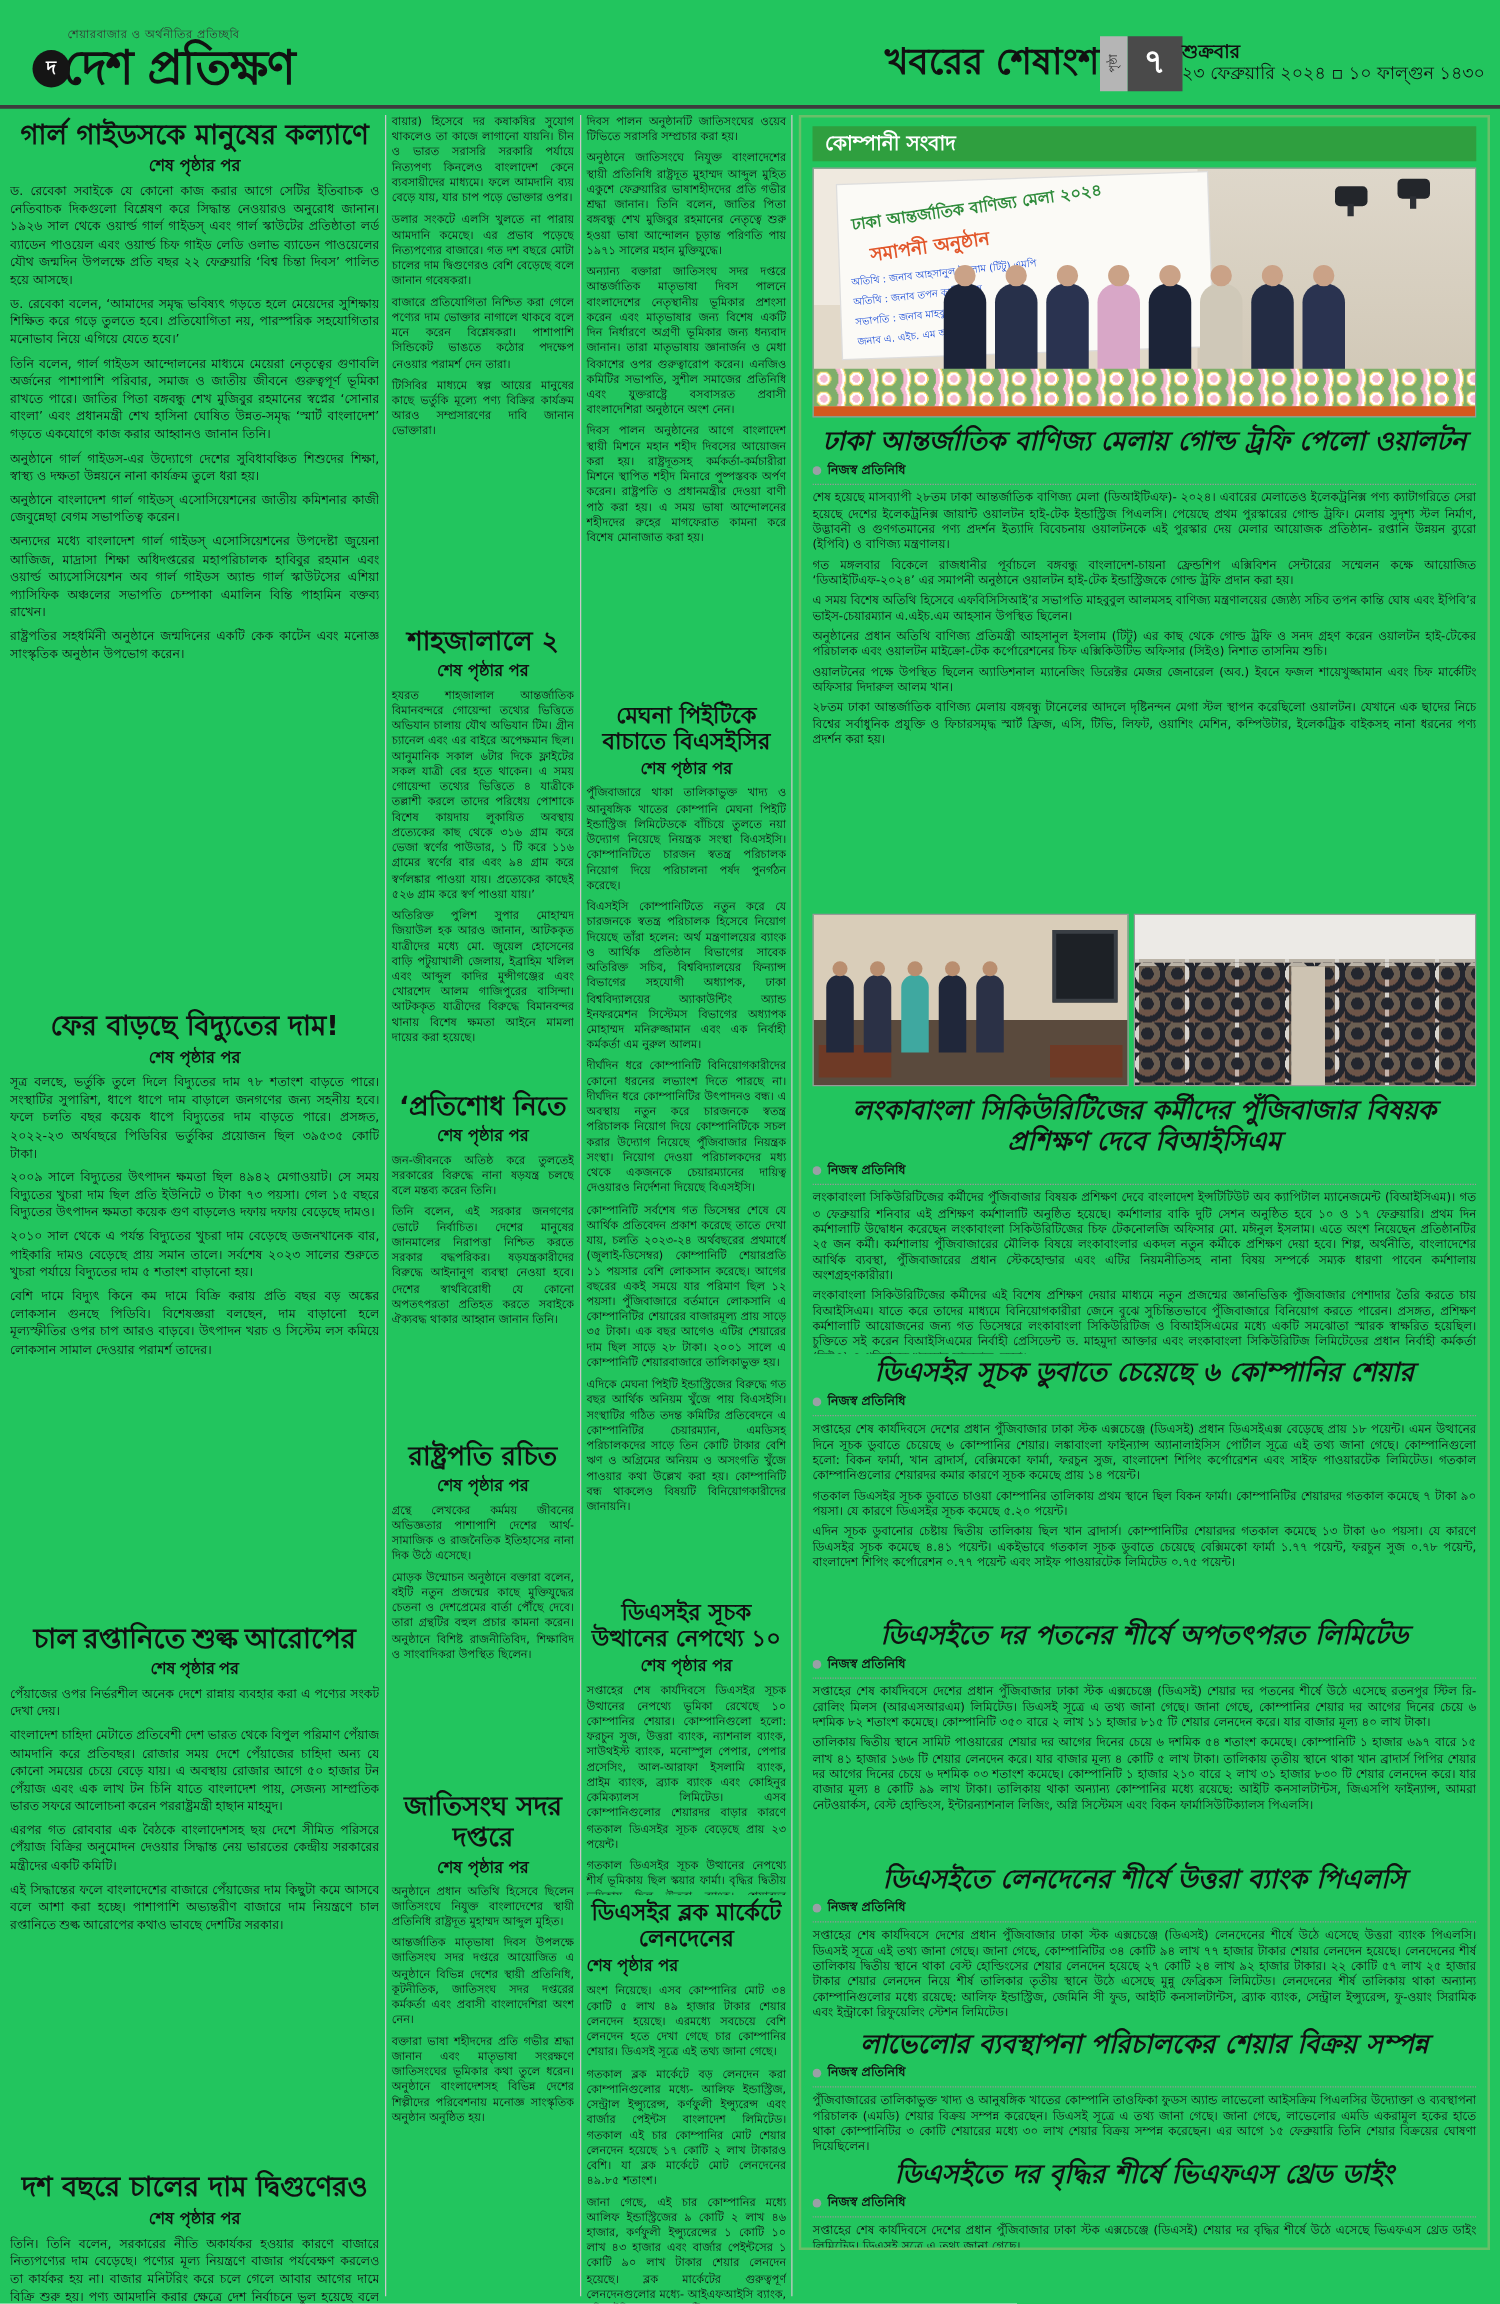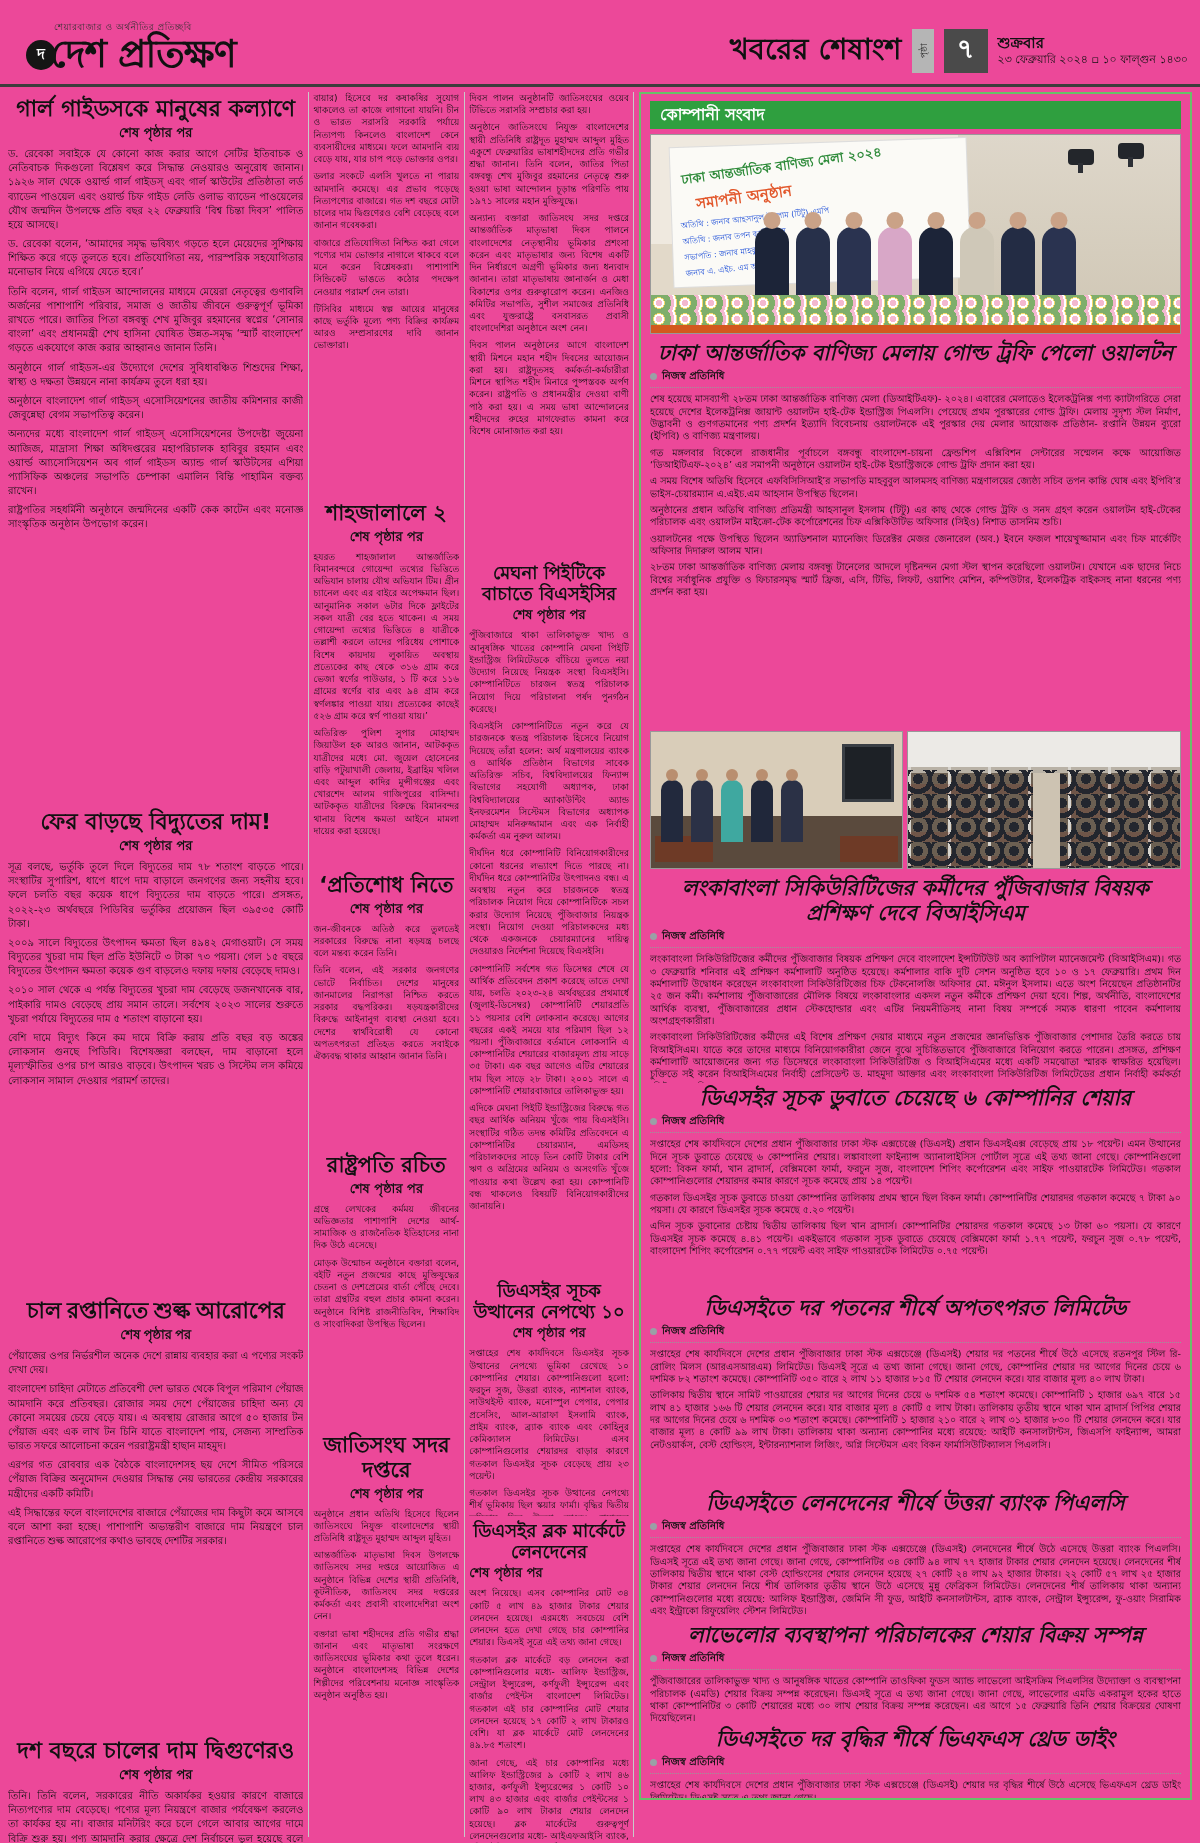--- a/index.html
+++ b/index.html
@@ -1,39 +1,39 @@
 <!DOCTYPE html>
 <html lang="bn" style="--green-border: #6abf69; --green-bar: #2f9f3f;"><head>
 <meta charset="utf-8">
 <style>
   :root{
     --green-border:#6abf69; --green-bar:#2f9f3f; --ink:#111; --gray:#8a8a8a;
   }
   *{box-sizing:border-box;margin:0;padding:0;}
   html,body{background:#fff;}
   body{font-family:"DejaVu Sans",sans-serif;color:var(--ink);}
-  .page{position:relative;width:1200px;height:1843px;margin:0 auto;background:#ec4899;overflow:hidden;}
+  .page{position:relative;width:1200px;height:1843px;margin:0 auto;background:#22c55e;overflow:hidden;}
 
   
   .hdr{position:absolute;left:0;top:0;width:1200px;height:88px;}
   .masthead{position:absolute;left:26px;top:20px;}
   .masthead .tagline{font-size:9px;color:#333;margin-left:28px;letter-spacing:.5px;}
   .masthead .title-row{display:flex;align-items:center;gap:2px;}
   .logo-circle{width:30px;height:30px;border-radius:50%;background:#151515;color:#fff;display:flex;
     align-items:center;justify-content:center;font-size:15px;font-weight:bold;margin-right:-8px;z-index:2;}
   .masthead .title{font-size:38px;font-weight:800;line-height:1.05;letter-spacing:-1px;}
-  .hdr-right{position:absolute;right:12px;top:26px;display:flex;align-items:center;gap:10px;}
+  .hdr-right{position:absolute;right:12px;top:26px;display:flex;align-items:center;}
   .section-title{font-size:29px;font-weight:800;}
   .pg-label{width:22px;height:44px;background:#b5b5b5;color:#222;font-size:9px;display:flex;align-items:center;
     justify-content:center;writing-mode:vertical-rl;transform:rotate(180deg);}
   .pg-num{width:44px;height:44px;background:#4a4a4a;color:#fff;font-size:27px;font-weight:800;display:flex;
     align-items:center;justify-content:center;}
   .dateblock{line-height:1.25;}
   .dateblock .day{font-size:15px;font-weight:800;}
-  .dateblock .date{font-size:11px;}
+  .dateblock .date{font-size:14px;}
   .hdr-rule{position:absolute;left:0;top:84px;width:1200px;height:3px;background:#3d3d3d;}
 
   
   .content{position:absolute;left:8px;top:92px;width:1184px;height:1751px;display:flex;}
   .col{overflow:hidden;height:1751px;}
   .colA{width:296px;}
   .colB{width:146px;}
   .colC{width:160px;}
   .vr{width:1px;background:#c9c9c9;margin:0 4.5px;height:1745px;}
 

